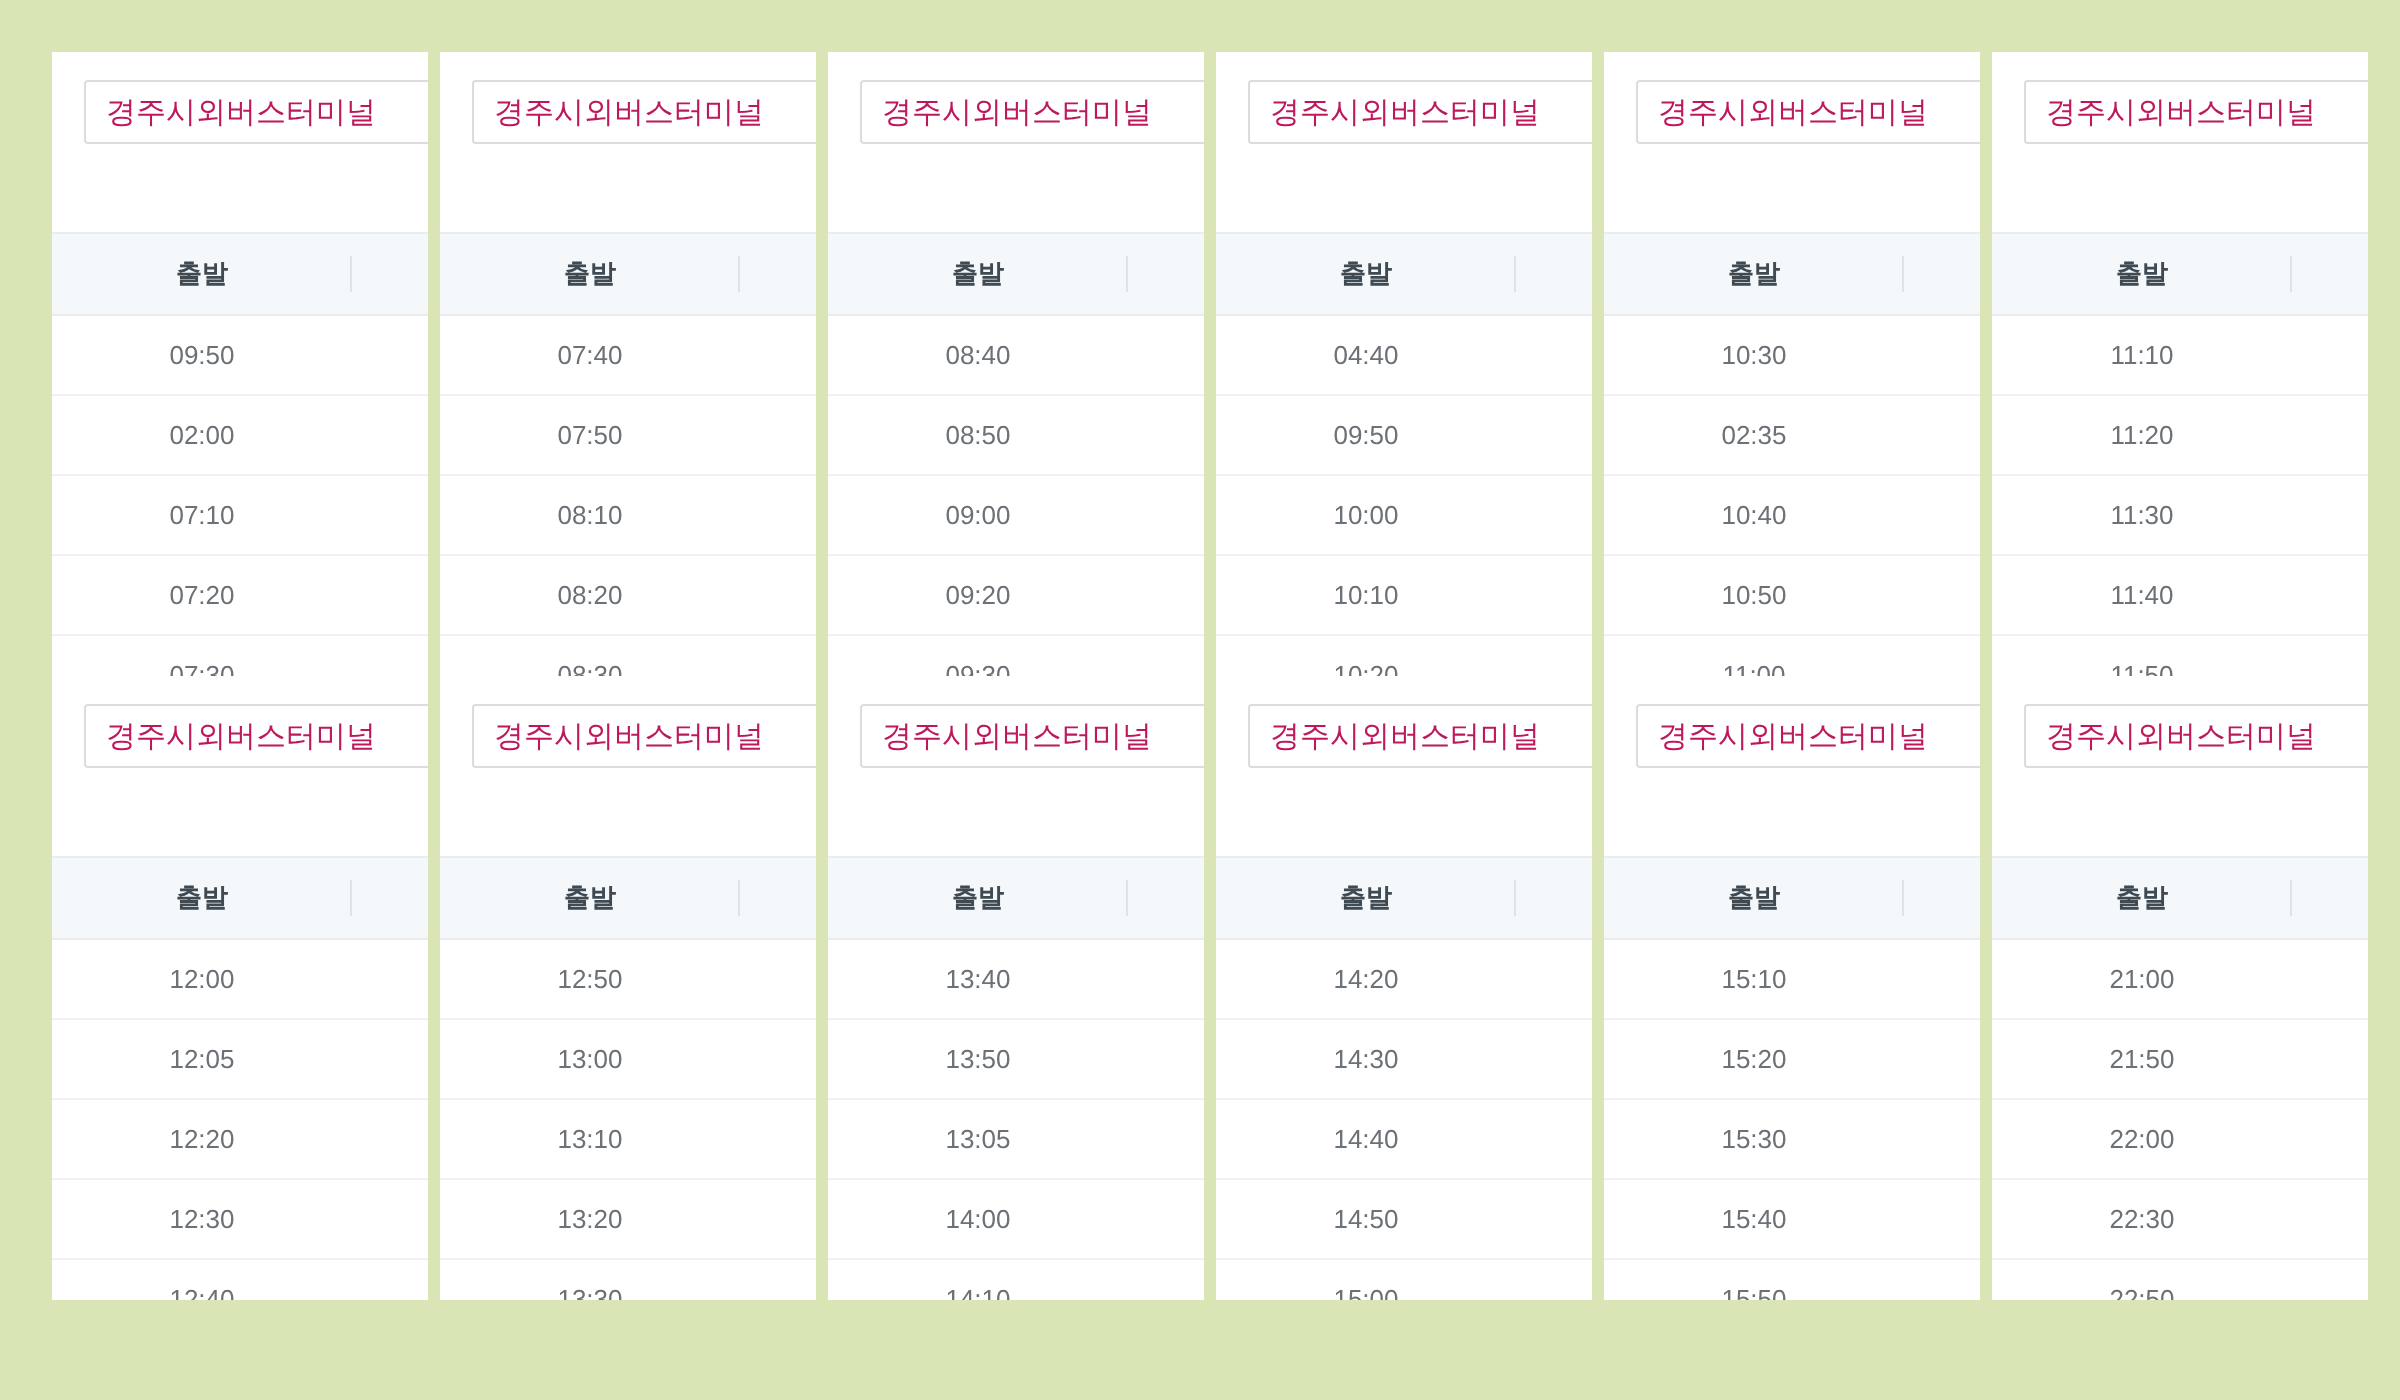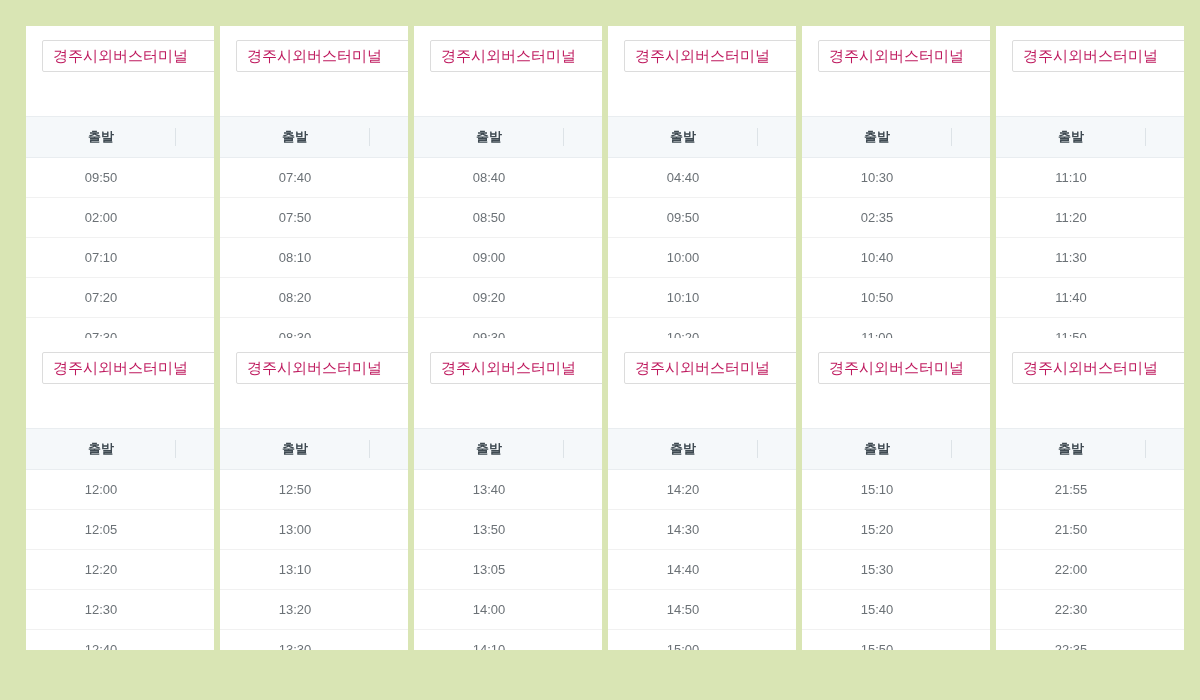--- a/index.html
+++ b/index.html
@@ -640,37 +640,37 @@
               <col class="c2">
             </colgroup>
         <thead>
           <tr>
             <th class="col-dep">출발</th>
             <th class="col-arr">도착</th>
           </tr>
         </thead>
         <tbody>
               <tr>
-                <td>21:55</td>
+                <td>21:00</td>
                 <td>22:10</td>
               </tr>
               <tr>
                 <td>21:50</td>
                 <td>22:20</td>
               </tr>
               <tr>
                 <td>22:00</td>
                 <td>22:30</td>
               </tr>
               <tr>
                 <td>22:30</td>
                 <td>23:00</td>
               </tr>
               <tr>
-                <td>22:35</td>
+                <td>22:50</td>
                 <td>23:20</td>
               </tr>
             </tbody>
       </table>
     </div>
   </div>
 </div>
 </div>
 
 </body></html>

